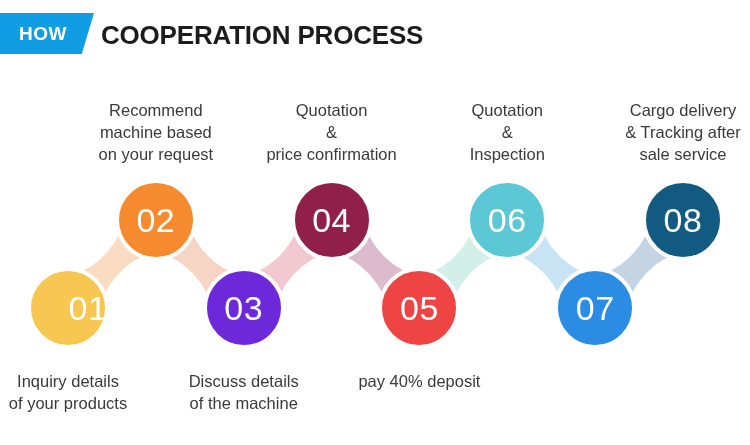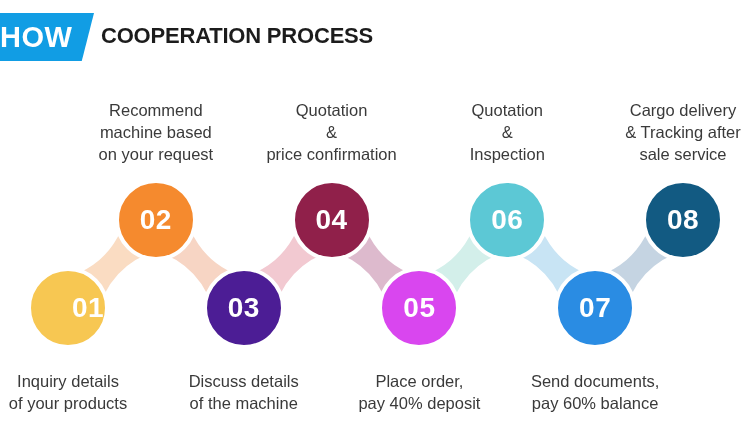--- a/index.html
+++ b/index.html
@@ -2,41 +2,41 @@
 <html><head>
 <meta charset="utf-8">
 <style>
   html,body{margin:0;padding:0;background:#fff;}
   .page{
     position:relative;width:750px;height:445px;background:#ffffff;
     overflow:hidden;font-family:"Liberation Sans",sans-serif;
   }
   
   .badge{
-    position:absolute;left:0;top:13px;width:94px;height:48px;
+    position:absolute;left:0;top:13px;width:94px;height:41px;
     clip-path:polygon(0 0,100% 0,87% 100%,0 100%);
-    display:flex;align-items:center;
+    display:flex;align-items:center;justify-content:center;
     padding-right:8px;box-sizing:border-box;
-    font-size:29px;font-weight:bold;letter-spacing:.5px;
+    font-size:19px;font-weight:bold;letter-spacing:.5px;
   }
   .title{
     position:absolute;left:101px;top:13px;height:45px;margin:0;
     display:flex;align-items:center;
-    font-size:22px;font-weight:bold;letter-spacing:-0.2px;
+    font-size:26px;font-weight:bold;letter-spacing:-0.2px;
   }
   
   .diagram{position:absolute;inset:0;}
   .connector-layer{position:absolute;left:0;top:0;z-index:1;}
   .step-circle{
     position:absolute;width:82px;height:82px;box-sizing:border-box;
     border:4px solid #ffffff;border-radius:50%;z-index:2;
     display:flex;align-items:center;justify-content:center;
   }
   .step-number{
-    font-size:28px;font-weight:bold;letter-spacing:.5px;
+    font-size:34px;font-weight:normal;letter-spacing:.5px;
   }
   .step-label{
     position:absolute;width:220px;text-align:center;z-index:3;
     font-size:16.5px;line-height:22px;
   }
 </style>
 </head>
 <body>
 
 <div class="page">
@@ -64,57 +64,52 @@
         <div>of your products</div>
       </div>
       <div class="step-circle" style="left: 114.857px; top: 179px; background: rgb(245, 138, 46);">
         <span class="step-number" style="color: rgb(255, 255, 255);">02</span>
       </div>
       <div class="step-label" style="left: 45.857px; top: 99px; color: rgb(58, 58, 58);">
         <div>Recommend</div>
         <div>machine based</div>
         <div>on your request</div>
       </div>
-      <div class="step-circle" style="left: 202.714px; top: 267px; background: #4c1d95;">
+      <div class="step-circle" style="left: 202.714px; top: 267px; background: #6d28d9;">
         <span class="step-number" style="color: rgb(255, 255, 255);">03</span>
       </div>
       <div class="step-label" style="left: 133.714px; top: 370px; color: rgb(58, 58, 58);">
         <div>Discuss details</div>
         <div>of the machine</div>
       </div>
       <div class="step-circle" style="left: 290.571px; top: 179px; background: rgb(144, 32, 74);">
         <span class="step-number" style="color: rgb(255, 255, 255);">04</span>
       </div>
       <div class="step-label" style="left: 221.571px; top: 99px; color: rgb(58, 58, 58);">
         <div>Quotation</div>
         <div>&amp;</div>
         <div>price confirmation</div>
       </div>
-      <div class="step-circle" style="left: 378.428px; top: 267px; background: #d946ef; justify-content: center;">
+      <div class="step-circle" style="left: 378.428px; top: 267px; background: #ef4444; justify-content: center;">
         <span class="step-number" style="color: rgb(255, 255, 255);">05</span>
       </div>
       <div class="step-label" style="left: 309.428px; top: 370px; color: rgb(58, 58, 58);">
-        <div>Place order,</div>
         <div>pay 40% deposit</div>
       </div>
       <div class="step-circle" style="left: 466.285px; top: 179px; background: rgb(92, 200, 213);">
         <span class="step-number" style="color: rgb(255, 255, 255);">06</span>
       </div>
       <div class="step-label" style="left: 397.285px; top: 99px; color: rgb(58, 58, 58);">
         <div>Quotation</div>
         <div>&amp;</div>
         <div>Inspection</div>
       </div>
       <div class="step-circle" style="left: 554.142px; top: 267px; background: rgb(42, 140, 227);">
         <span class="step-number" style="color: rgb(255, 255, 255);">07</span>
       </div>
-      <div class="step-label" style="left: 485.142px; top: 370px; color: rgb(58, 58, 58);">
-        <div>Send documents,</div>
-        <div>pay 60% balance</div>
-      </div>
       <div class="step-circle" style="left: 641.999px; top: 179px; background: rgb(18, 90, 130);">
         <span class="step-number" style="color: rgb(255, 255, 255);">08</span>
       </div>
       <div class="step-label" style="left: 572.999px; top: 99px; color: rgb(58, 58, 58);">
         <div>Cargo delivery</div>
         <div>&amp; Tracking after</div>
         <div>sale service</div>
       </div>
     </div>
 </div>

